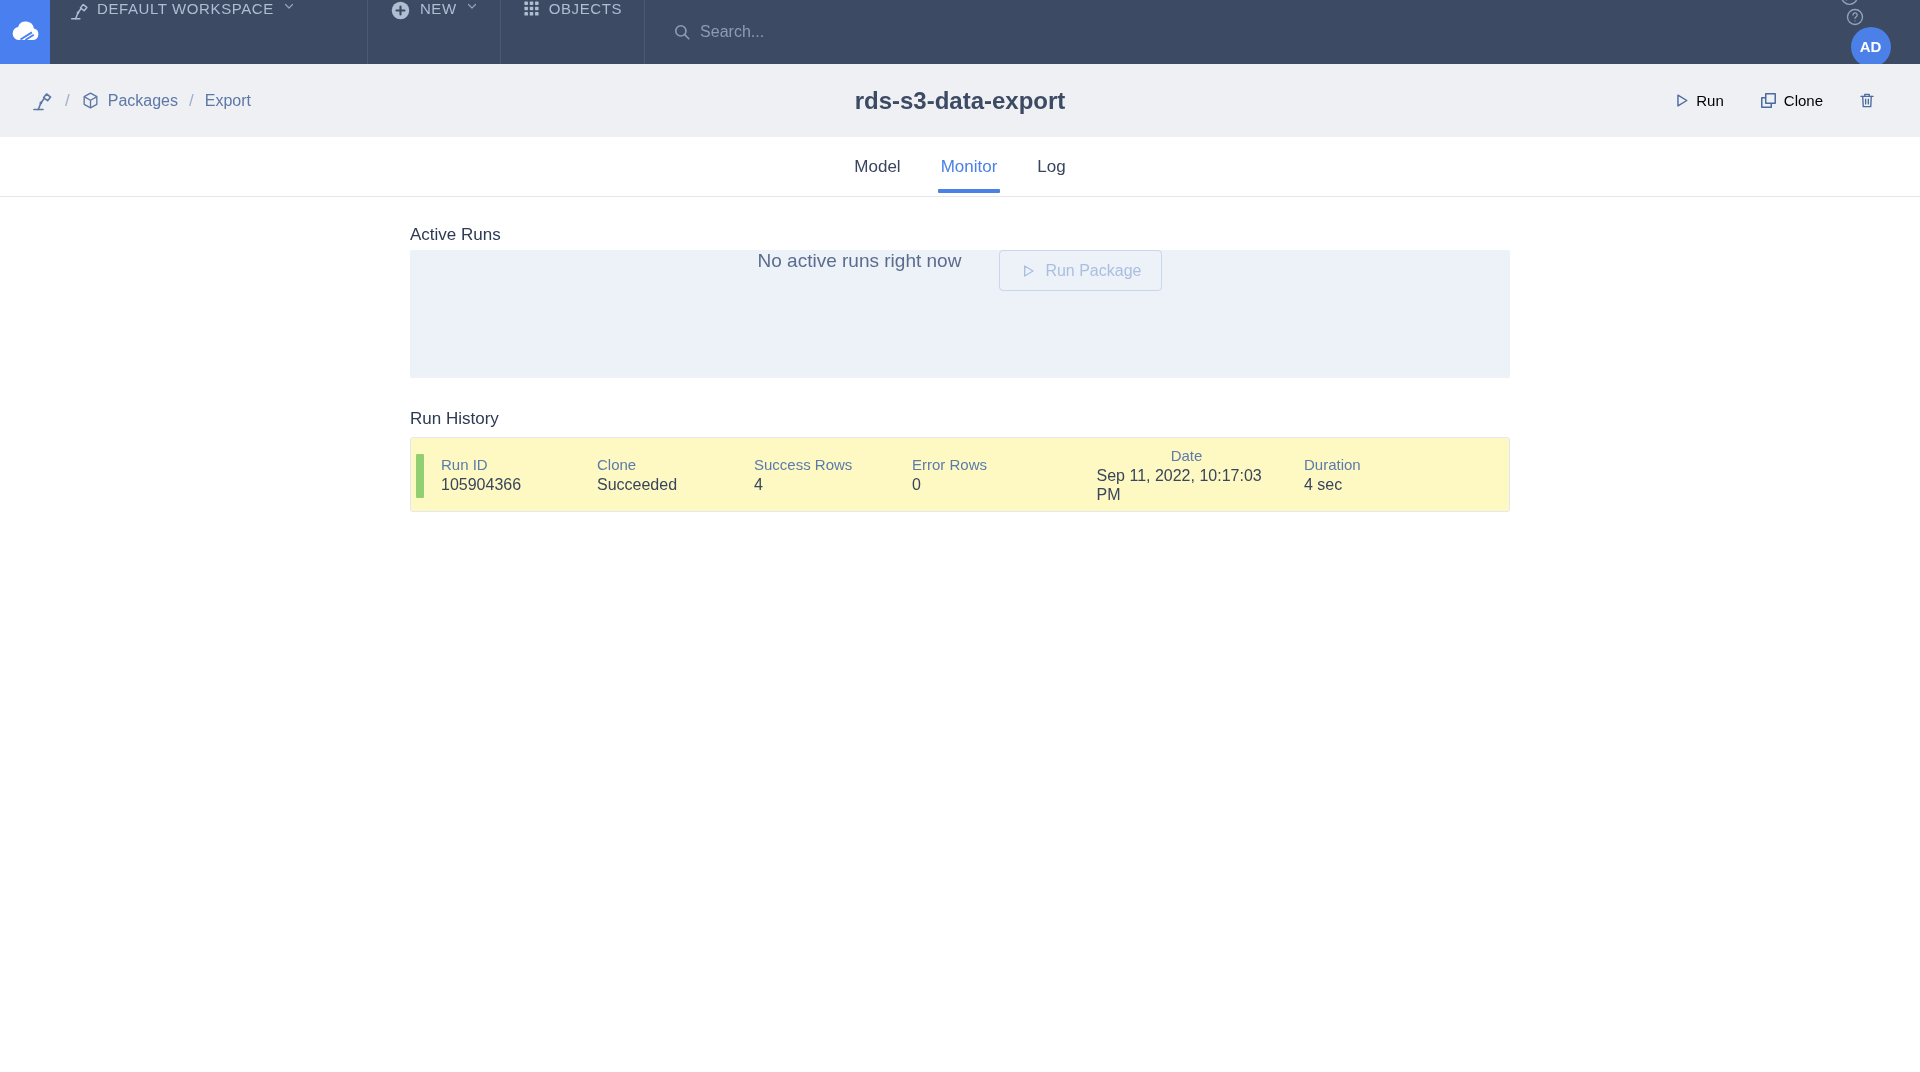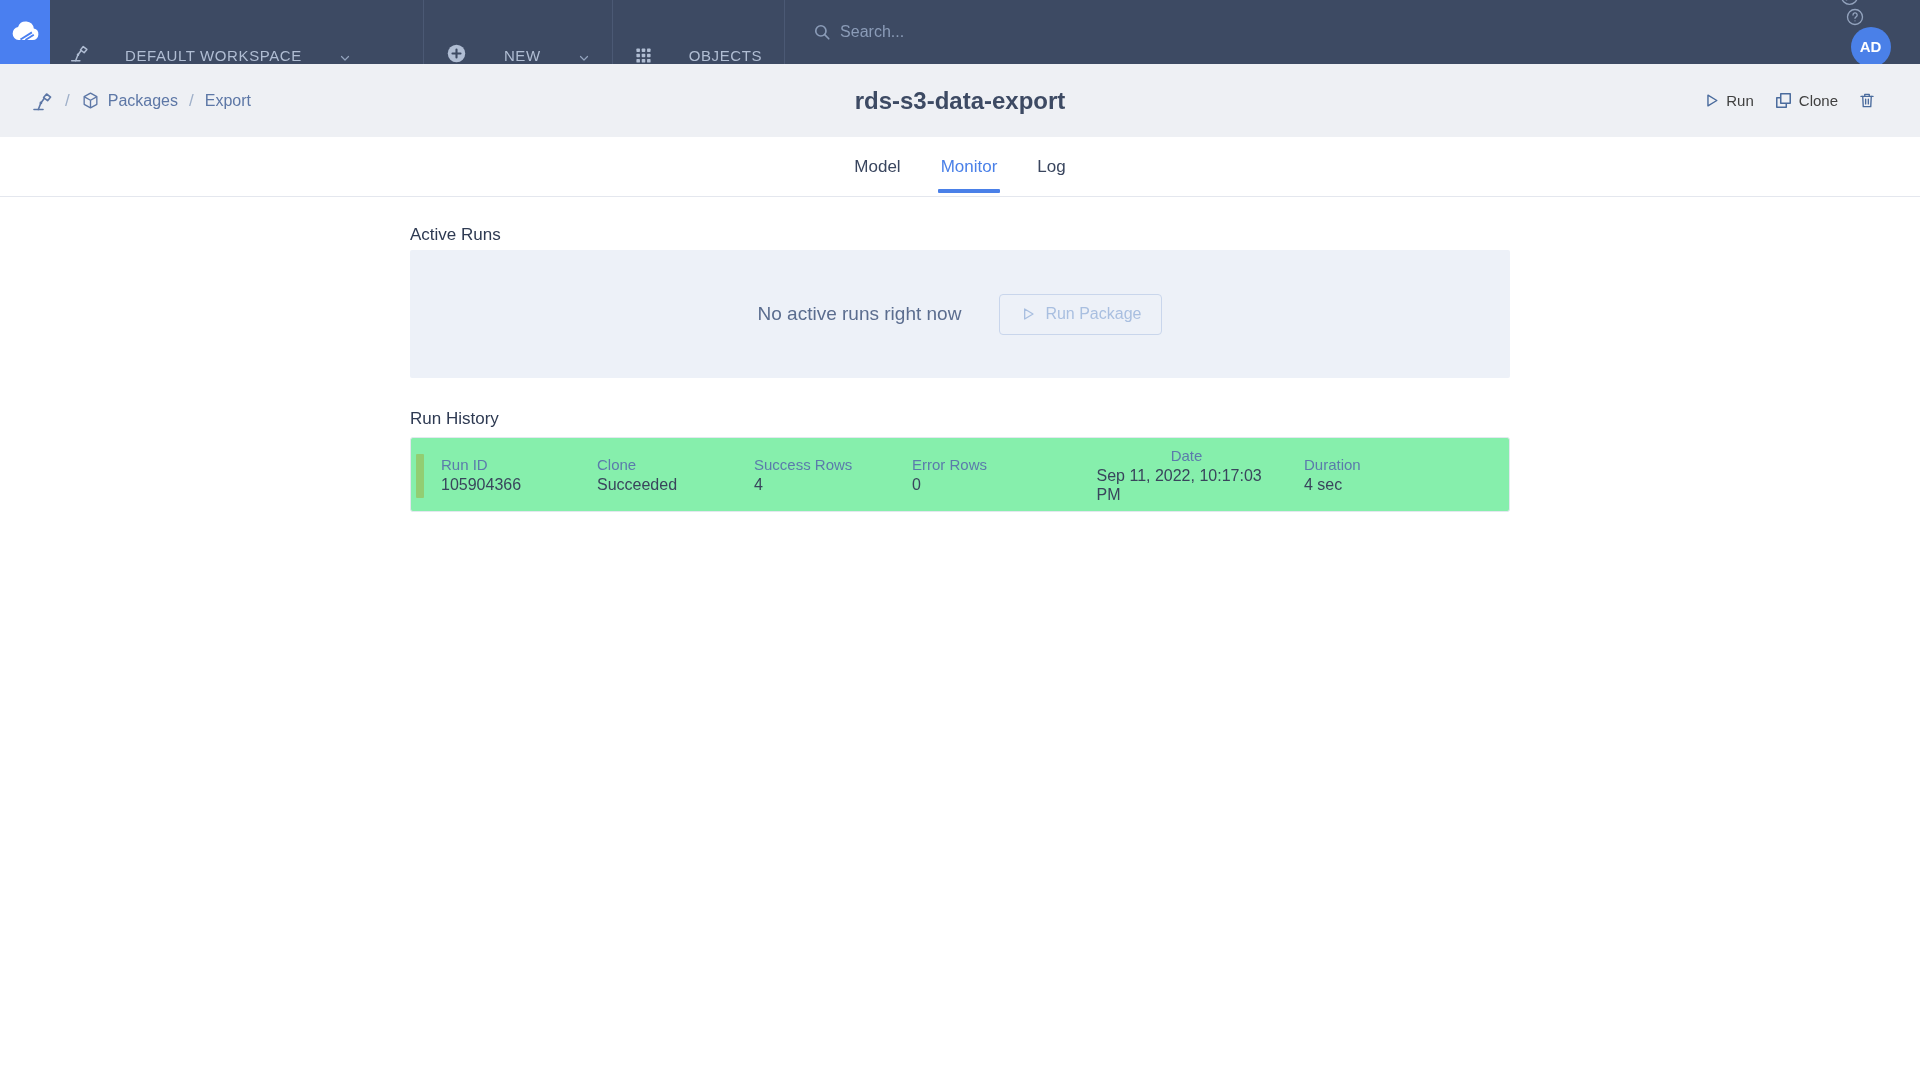--- a/index.html
+++ b/index.html
@@ -3,21 +3,21 @@
 <meta charset="utf-8">
 <style>
   * { margin:0; padding:0; box-sizing:border-box; }
   html,body { background:#ffffff; }
   body { font-family:"Liberation Sans", "DejaVu Sans", sans-serif; }
   .screen { width:1920px; height:1072px; background:#ffffff; overflow:hidden; }
 
   
   .topbar { height:64px; background:#3d4a63; display:flex; align-items:center; color:#b0bdd3; }
   .logo-sq { width:50px; height:64px; background:#4a7ff0; display:flex; align-items:center; justify-content:center; flex:0 0 auto; cursor:pointer; }
-  .nav-item { display:flex; align-items:flex-end; height:64px; cursor:pointer;gap:28px; }
+  .nav-item { display:flex; align-items:flex-start; height:64px; cursor:pointer; }
   .nav-item .lbl { font-size:15px; letter-spacing:.6px; color:#b0bdd3; white-space:nowrap; }
   .nav-workspace { padding-left:18px; padding-right:72px; border-right:1px solid #4b5974; }
   .nav-objects { padding:0 22px; border-right:1px solid #4b5974; }
   .nav-new { padding:0 22px; border-right:1px solid #4b5974; }
   .icon { display:inline-flex; align-items:center; justify-content:center; flex:0 0 auto; }
   .gap7 { margin-left:7px; } .gap9 { margin-left:9px; }
   .chev { margin-left:9px; color:#93a3bd; }
   .searchbox { flex:1 1 auto; display:flex; align-items:center; padding-left:28px; color:#8b9cb8; }
   .searchbox input { background:transparent; border:none; outline:none; color:#c5d0e2; font-size:16px; margin-left:9px; width:500px; font-family:inherit; }
   .searchbox input::placeholder { color:#8b9cb8; }
@@ -26,40 +26,40 @@
   .help-btn { margin-right:32px; cursor:pointer; }
   .avatar { width:40px; height:40px; border-radius:50%; background:#4a80e8; color:#ffffff; font-size:15px; font-weight:bold; display:flex; align-items:center; justify-content:center; cursor:pointer; }
   .avatar-chev { margin-left:8px; color:#93a3bd; cursor:pointer; }
 
   
   .header { height:73px; background:#eef0f4; display:flex; align-items:center; position:relative; }
   .breadcrumb { display:flex; align-items:center; padding-left:30px; color:#5d77a6; font-size:16px; gap:11px; }
   .crumb { display:flex; align-items:center; gap:8px; cursor:pointer; color:#5d77a6; text-decoration:none; }
   .crumb-sep { color:#9fb0c9; font-size:17px; cursor:default; }
   .page-title { position:absolute; left:50%; top:50%; transform:translate(-50%,-50%); font-size:24px; font-weight:600; color:#3d4a63; white-space:nowrap; }
-  .header-actions { margin-left:auto; display:flex; align-items:center; gap:20px; padding-right:44px; color:#404040; font-size:15px; }
+  .header-actions { margin-left:auto; display:flex; align-items:center; gap:35px; padding-right:44px; color:#000000; font-size:15px; }
   .action-btn { display:flex; align-items:center; gap:6px; cursor:pointer; }
 
   
   .tabbar { height:60px; background:#ffffff; border-bottom:1px solid #e4e7ee; display:flex; justify-content:center; gap:34px; }
   .tab { display:flex; align-items:center; font-size:17px; color:#39455e; position:relative; padding:0 3px; cursor:pointer; }
   .tab.active { color:#4a80e8; }
   .tab.active::after { content:""; position:absolute; left:0; right:0; bottom:3px; height:4px; background:#4a80e8; border-radius:1px; }
 
   
   .content { width:1100px; margin:0 auto; }
   .section-heading { font-size:17px; font-weight:normal; color:#2e3a52; line-height:20px; }
   .h-active { margin-top:28px; margin-bottom:5px; }
   .h-history { margin-top:31px; margin-bottom:8px; }
 
-  .empty-panel { height:128px; background:#edf1f8; border-radius:2px; display:flex; align-items:center; justify-content:center; gap:38px; }
+  .empty-panel { height:128px; background:#edf1f8; border-radius:2px; display:flex; justify-content:center; gap:38px; }
   .empty-text { font-size:19px; color:#5b6d8f; }
   .run-package-btn { height:41px; display:flex; align-items:center; gap:9px; padding:0 20px; border:1px solid #c9d6ec; border-radius:4px; color:#a9bfe0; font-size:16px; background:transparent; cursor:default; font-family:inherit; }
 
-  .history-card { height:75px; background:#86efac; border:1px solid #e3e8ef; border-radius:3px; position:relative; display:flex; align-items:center; padding-left:30px; }
+  .history-card { height:75px; background:#fef9c3; border:1px solid #e3e8ef; border-radius:3px; position:relative; display:flex; align-items:center; padding-left:30px; }
   .status-bar { position:absolute; left:5px; top:16px; bottom:13px; width:8px; background:#92ce72; border-radius:1px; }
   .cell { display:flex; flex-direction:column; gap:1px; }
   .cell .col-label { font-size:15px; color:#5b7bab; line-height:19px; }
   .cell .col-value { font-size:16px; color:#39455c; line-height:19px; }
   .w1 { flex:0 0 156px; } .w2 { flex:0 0 157px; } .w3 { flex:0 0 158px; }
   .w4 { flex:0 0 157px; } .w5 { flex:0 0 235px;align-items:center; } .w6 { flex:1 1 auto; }
   .date-val { max-width:180px; }
 
   svg { display:block; }
 </style>

